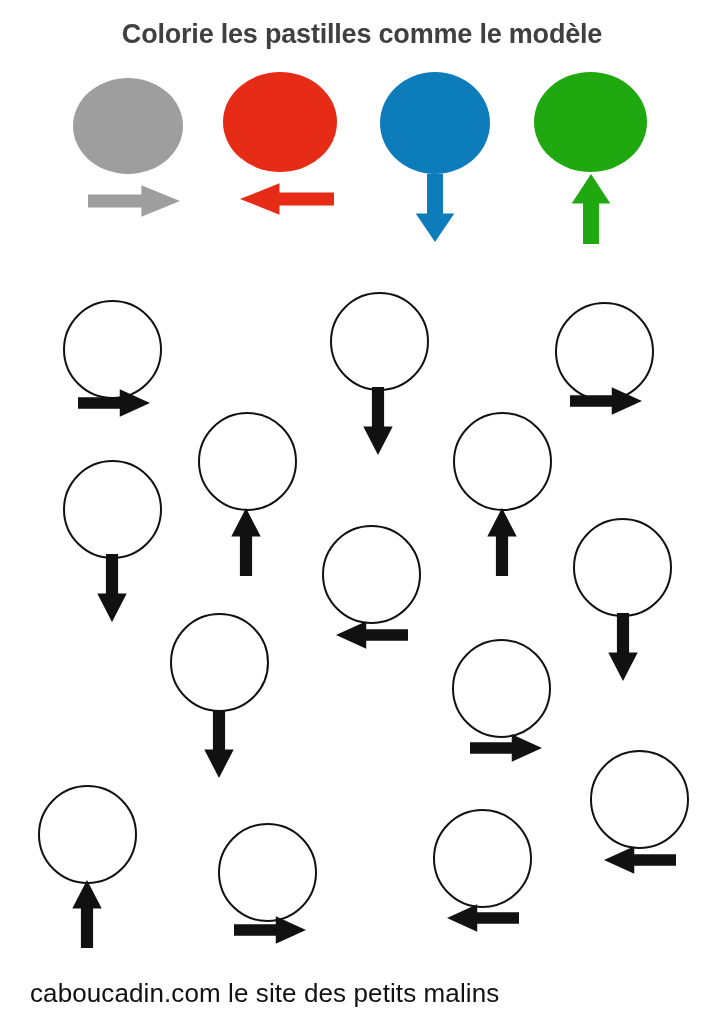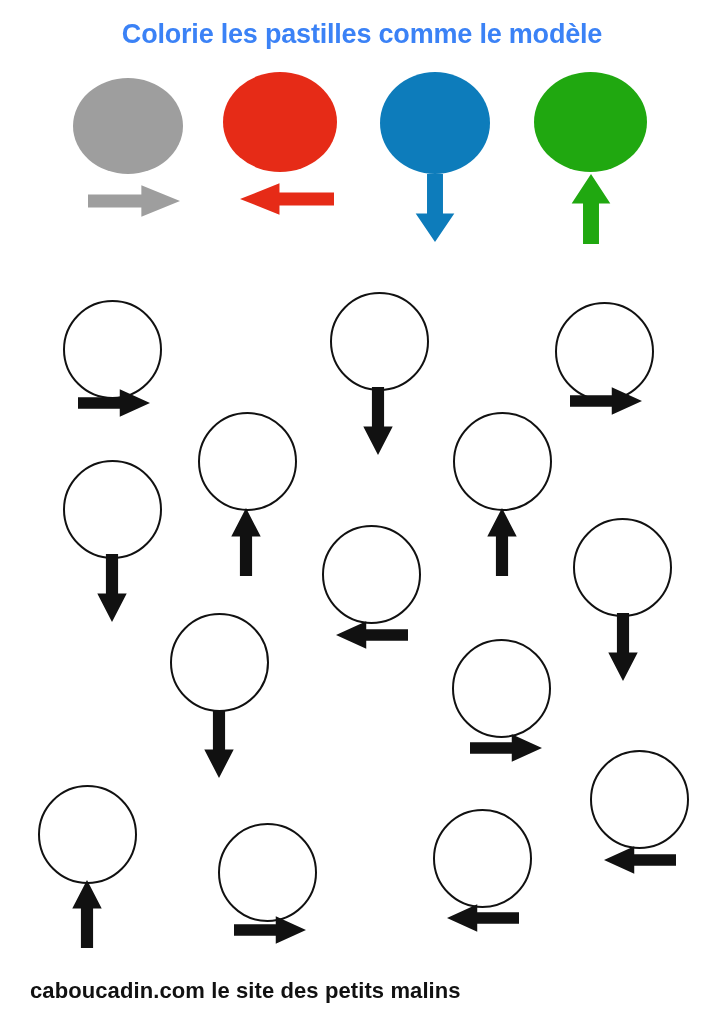--- a/index.html
+++ b/index.html
@@ -22,21 +22,21 @@
 
   
   #worksheet-title {
     position: absolute;
     left: 0;
     top: 20px;
     width: 724px;
     text-align: center;
     font-size: 27px;
     font-weight: bold;
-    color: #3b82f6;
+    color: #404040;
     letter-spacing: -0.2px;
     line-height: 1.1;
   }
 
   
   #legend {
     position: absolute;
     left: 0;
     top: 70px;
     width: 724px;
@@ -74,23 +74,23 @@
   }
   .task-arrow {
     position: absolute;
   }
 
   
   #footer-credit {
     position: absolute;
     left: 30px;
     top: 978px;
-    font-size: 22px;
+    font-size: 26px;
     color: #111111;
-    font-weight: bold;
+    font-weight: normal;
     letter-spacing: 0.1px;
     white-space: nowrap;
   }
 </style>
 </head>
 <body>
 
 <div id="page">
 
   <div id="worksheet-title">Colorie les pastilles comme le modèle</div>

